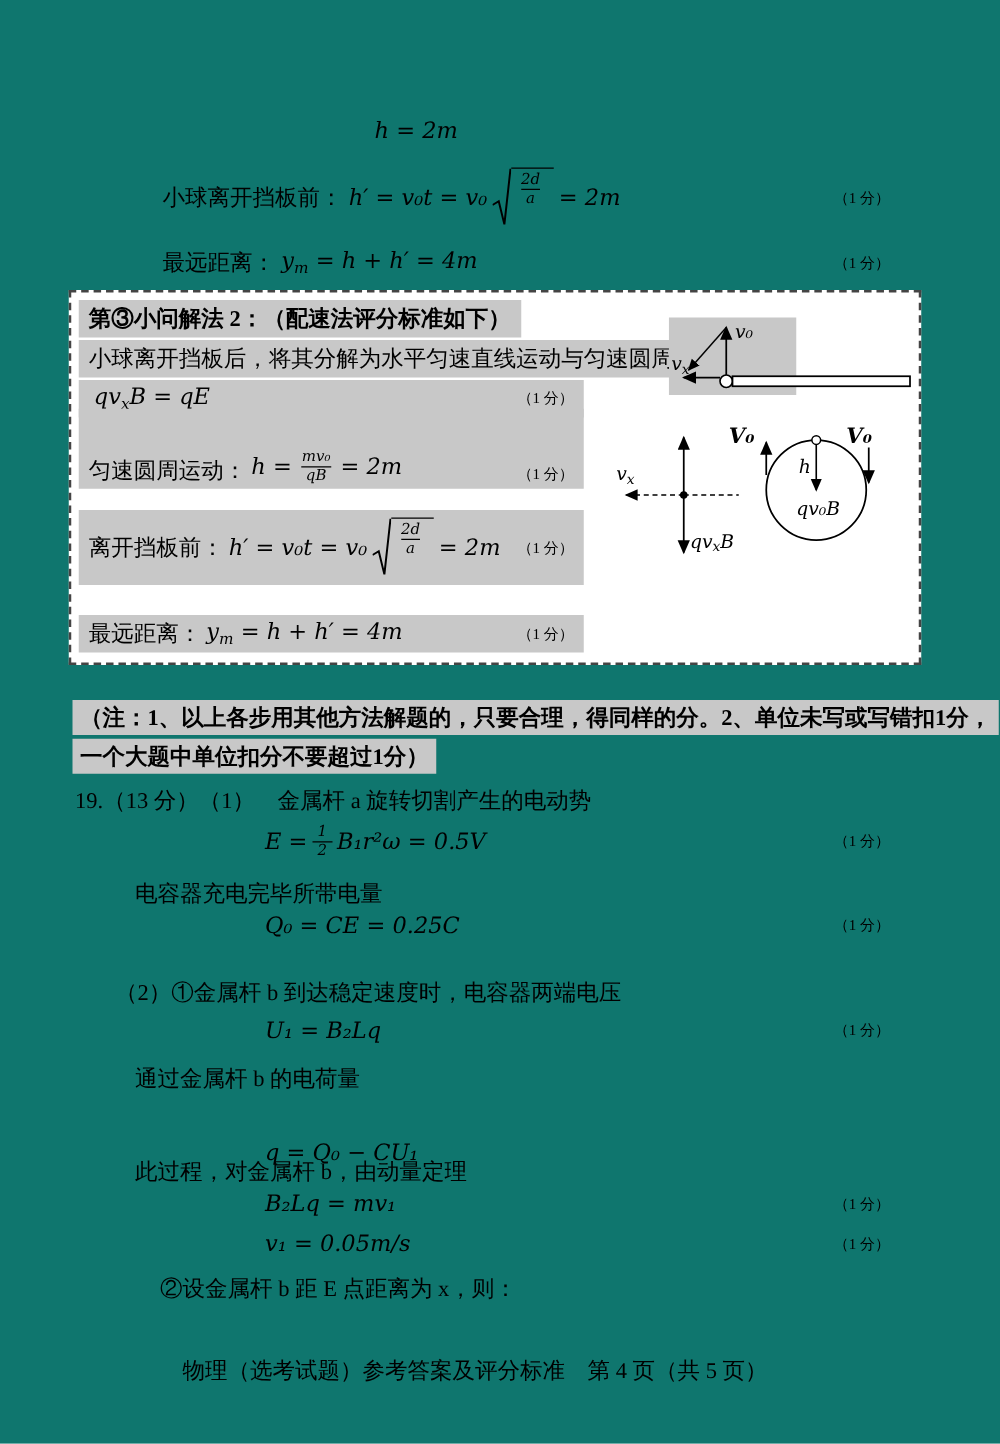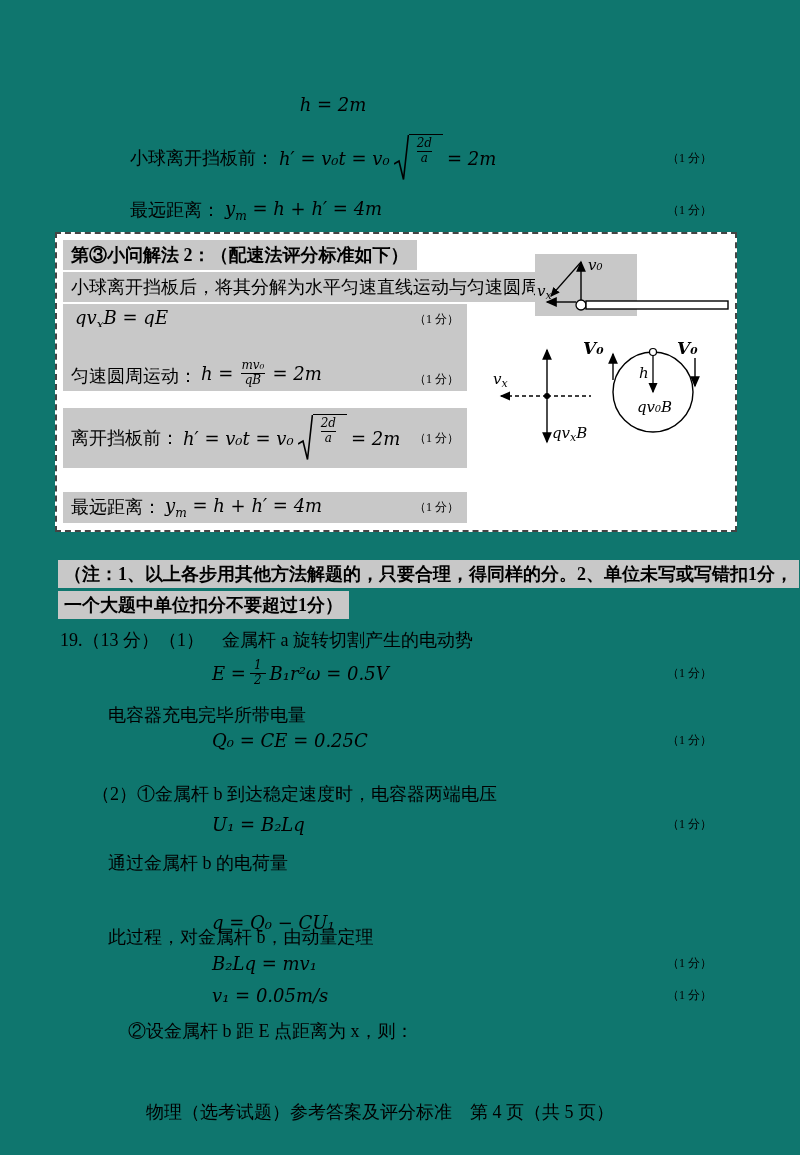--- a/index.html
+++ b/index.html
@@ -24,21 +24,21 @@
   .frac .den { border-top:1.4px solid #000; }
   .frac .num, .frac .den { padding:0 4px; }
   .sqrt { display:inline-flex; align-items:flex-start; }
   .sqrt-body { border-top:1.6px solid #000; padding:2px 7px 1px 4px; display:inline-flex; }
   .dashedbox { position:absolute; left:55px; top:232px; width:682px; height:300px; border:2px dashed #444; background:#fff; }
   .dl { font-family:"DejaVu Serif","Liberation Serif",serif; font-style:italic; font-size:15px; fill:#000; }
   .dls { font-size:11px; }
   .dlb { font-family:"DejaVu Serif","Liberation Serif",serif; font-style:italic; font-weight:bold; font-size:17px; fill:#000; }
   .note { position:absolute; left:58px; top:560px; width:692px; font-weight:bold; }
   .note .chip { padding:2px 6px; margin-bottom:3px; }
-  .footer { position:absolute; left:0; top:1084px; width:760px; text-align:center;margin-top:16px; }
+  .footer { position:absolute; left:0; top:1084px; width:760px; text-align:center; }
 </style>
 </head>
 <body>
 
 <div class="page">
 
   <div class="abs math" style="left:0;top:94px;width:666px;text-align:center;">h = 2m</div>
 
   <div class="row" style="left:130px;top:130px;right:88px;height:56px;">
     <span class="cn">小球离开挡板前：</span>

